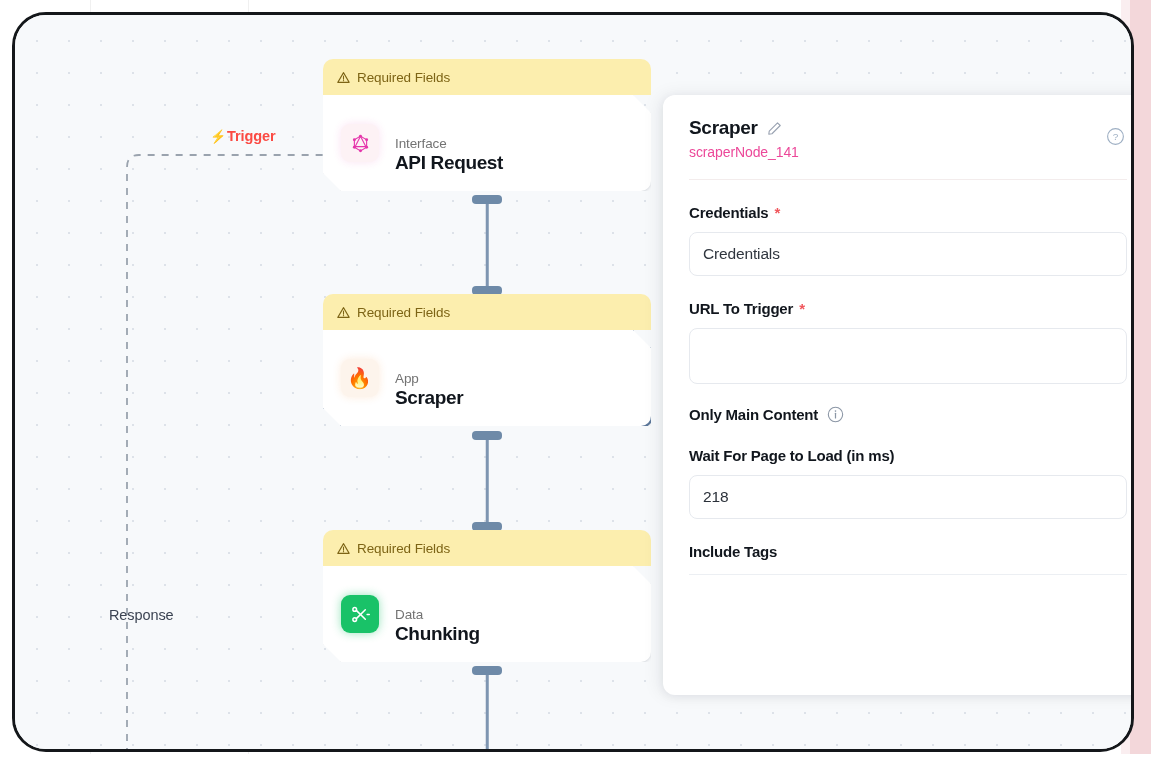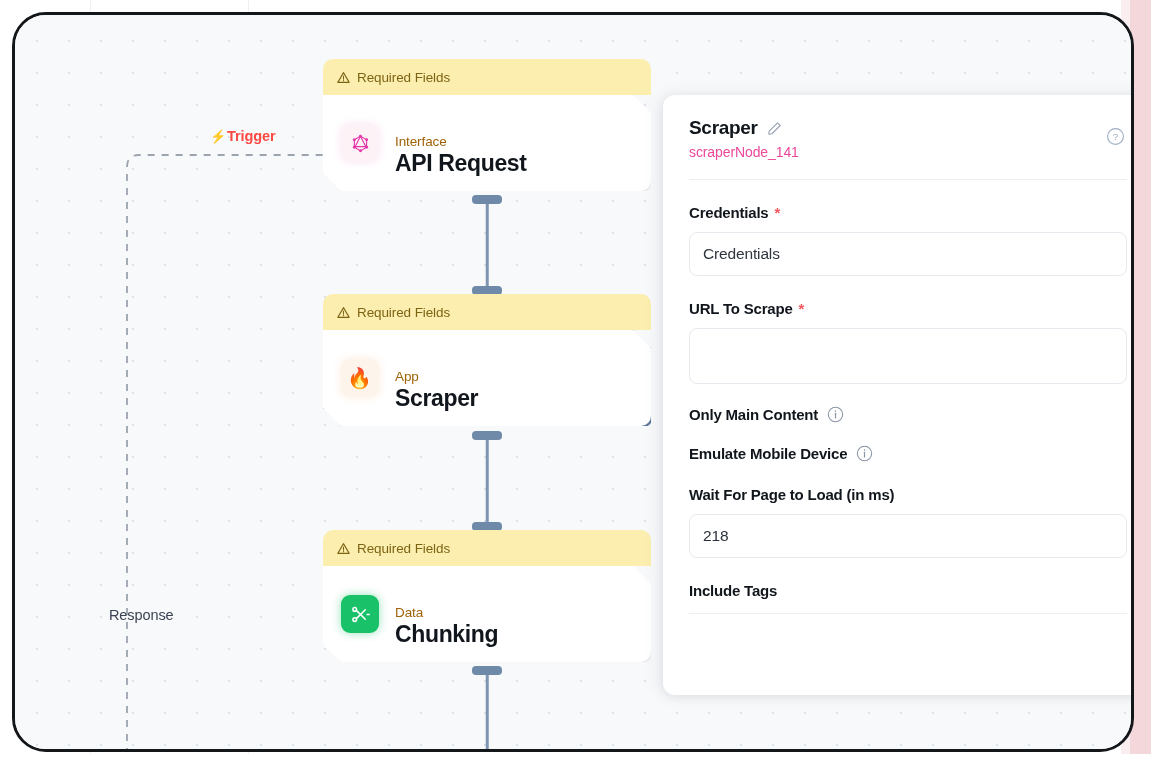--- a/index.html
+++ b/index.html
@@ -181,26 +181,26 @@
   }
   .node-icon.chunk {
     background: #19c268;
     box-shadow: 0 0 10px rgba(25,194,104,0.45);
     color: #ffffff;
   }
 
   .node-text { display: flex; flex-direction: column; gap: 1px; }
   .node-kind {
     font-size: 13.5px;
-    color: #a16207;
+    color: #737373;
     letter-spacing: -0.1px;
     margin-top: 24px;
   }
   .node-title {
-    font-size: 23px;
+    font-size: 19px;
     font-weight: 700;
     color: #11161d;
     letter-spacing: -0.35px;
   }
 
   
   .connector {
     position: absolute;
     width: 34px;
   }
@@ -493,48 +493,38 @@
             <span>Credentials</span>
             <span class="req-star">*</span>
           </div>
           <div class="input-box placeholder">
             <span>Credentials</span>
           </div>
         </div>
 
         <div class="field">
           <div class="field-label">
-            <span>URL To Scrape</span>
+            <span>URL To Trigger</span>
             <span class="req-star">*</span>
           </div>
           <div class="textarea-box"></div>
         </div>
 
         <div class="toggle-row">
           <span class="toggle-label">Only Main Content</span>
           <span style="display:flex;">
             <svg class="info-icon" viewBox="0 0 18 18" xmlns="http://www.w3.org/2000/svg">
               <circle cx="9" cy="9" r="7.6" fill="none" stroke="#8b96a5" stroke-width="1.15"></circle>
               <circle cx="9" cy="5.4" r="0.85" fill="#8b96a5"></circle>
               <line x1="9" y1="7.8" x2="9" y2="12.6" stroke="#8b96a5" stroke-width="1.3" stroke-linecap="round"></line>
             </svg>
           </span>
         </div>
 
 
-        <div class="toggle-row">
-          <span class="toggle-label">Emulate Mobile Device</span>
-          <span style="display:flex;">
-            <svg class="info-icon" viewBox="0 0 18 18" xmlns="http://www.w3.org/2000/svg">
-              <circle cx="9" cy="9" r="7.6" fill="none" stroke="#8b96a5" stroke-width="1.15"></circle>
-              <circle cx="9" cy="5.4" r="0.85" fill="#8b96a5"></circle>
-              <line x1="9" y1="7.8" x2="9" y2="12.6" stroke="#8b96a5" stroke-width="1.3" stroke-linecap="round"></line>
-            </svg>
-          </span>
-        </div>
 
         <div class="field">
           <div class="field-label">
             <span>Wait For Page to Load (in ms)</span>
           </div>
           <div class="input-box">
             <span>218</span>
           </div>
         </div>
 

